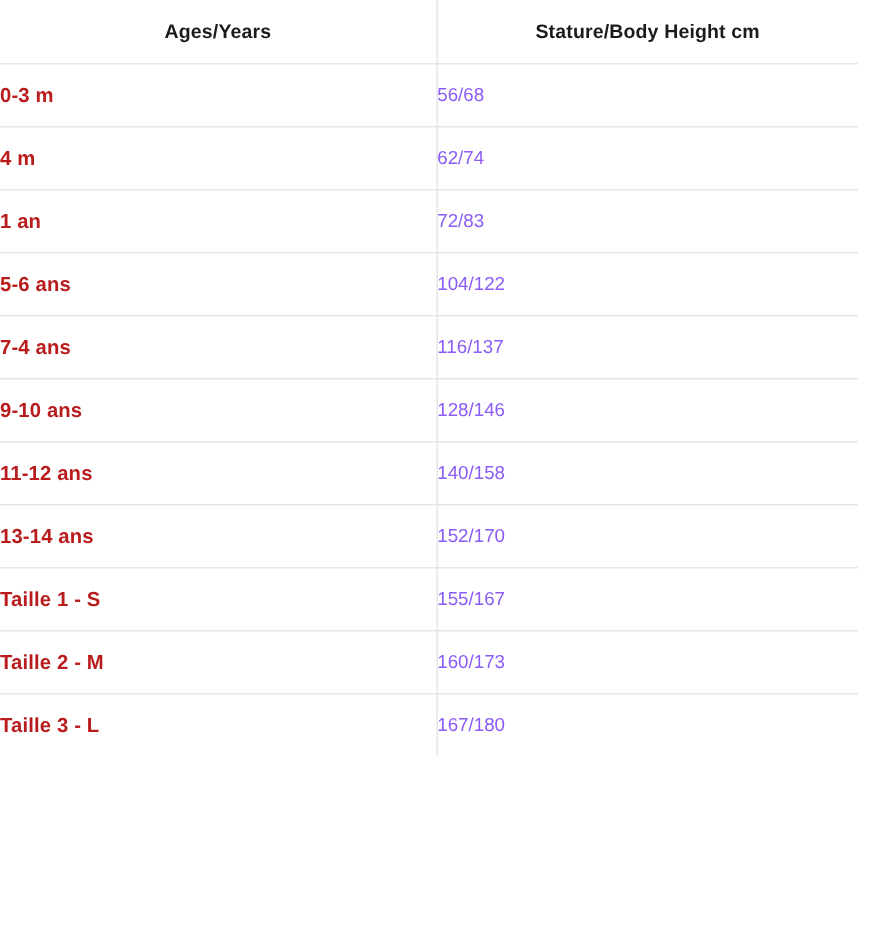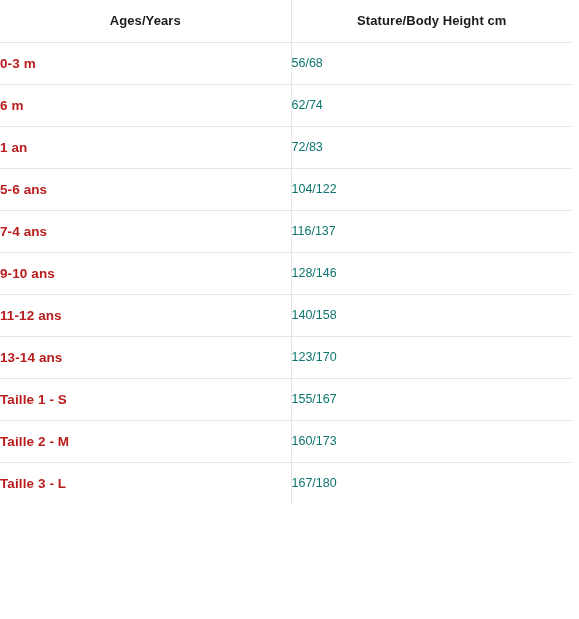--- a/index.html
+++ b/index.html
@@ -55,21 +55,21 @@
     font-size: 13.5px;
     font-weight: 700;
     color: #b91c1c;
     letter-spacing: 0.1px;
   }
 
   
   .size-table td.cell-height {
     font-size: 12.5px;
     font-weight: 400;
-    color: #0f766e;
+    color: #8b5cf6;
   }
 
   
   .size-table tbody tr:last-child td {
     border-bottom: none;
   }
 </style>
 </head>
 <body>
 
@@ -83,21 +83,21 @@
       <th class="cell-age">Ages/Years</th>
       <th class="cell-height">Stature/Body Height cm</th>
     </tr>
   </thead>
   <tbody id="table-body">
       <tr>
         <td class="cell-age">0-3 m</td>
         <td class="cell-height">56/68</td>
       </tr>
       <tr>
-        <td class="cell-age">6 m</td>
+        <td class="cell-age">4 m</td>
         <td class="cell-height">62/74</td>
       </tr>
       <tr>
         <td class="cell-age">1 an</td>
         <td class="cell-height">72/83</td>
       </tr>
       <tr>
         <td class="cell-age">5-6 ans</td>
         <td class="cell-height">104/122</td>
       </tr>
@@ -108,21 +108,21 @@
       <tr>
         <td class="cell-age">9-10 ans</td>
         <td class="cell-height">128/146</td>
       </tr>
       <tr>
         <td class="cell-age">11-12 ans</td>
         <td class="cell-height">140/158</td>
       </tr>
       <tr>
         <td class="cell-age">13-14 ans</td>
-        <td class="cell-height">123/170</td>
+        <td class="cell-height">152/170</td>
       </tr>
       <tr>
         <td class="cell-age">Taille 1 - S</td>
         <td class="cell-height">155/167</td>
       </tr>
       <tr>
         <td class="cell-age">Taille 2 - M</td>
         <td class="cell-height">160/173</td>
       </tr>
       <tr>

